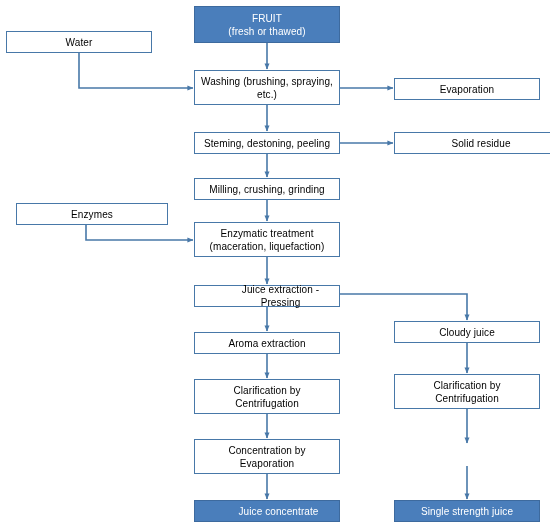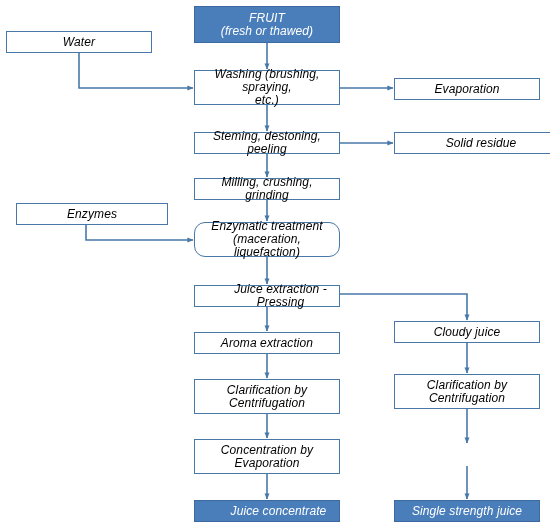--- a/index.html
+++ b/index.html
@@ -18,25 +18,24 @@
   .node {
     position: absolute;
     box-sizing: border-box;
     display: flex;
     align-items: center;
     justify-content: center;
     text-align: center;
     border: 1px solid #4878a8;
     background: #ffffff;
     color: #000000;
-    font-size: 12px;
+    font-size: 10px;
     line-height: 13px;
     letter-spacing: 0.1px;
     padding: 1px 4px;
-    font-style: italic;
   }
   .node.filled {
     background: #4a7ebb;
     border: 1px solid #3d6a9e;
     color: #ffffff;
   }
   .node .label {
     display: block;
     width: 100%;
   }
@@ -98,21 +97,21 @@
   </div>
   <div class="node" style="left: 394px; top: 132px; width: 174px; height: 22px; background: rgb(255, 255, 255); border-color: rgb(72, 120, 168); color: rgb(0, 0, 0);">
     <span class="label">Solid residue</span>
   </div>
   <div class="node" style="left: 194px; top: 178px; width: 146px; height: 22px; background: rgb(255, 255, 255); border-color: rgb(72, 120, 168); color: rgb(0, 0, 0);">
     <span class="label">Milling, crushing, grinding</span>
   </div>
   <div class="node" style="left: 16px; top: 203px; width: 152px; height: 22px; background: rgb(255, 255, 255); border-color: rgb(72, 120, 168); color: rgb(0, 0, 0);">
     <span class="label">Enzymes</span>
   </div>
-  <div class="node" style="left: 194px; top: 222px; width: 146px; height: 35px; background: rgb(255, 255, 255); border-color: rgb(72, 120, 168); color: rgb(0, 0, 0); border-radius: 11px;">
+  <div class="node" style="left: 194px; top: 222px; width: 146px; height: 35px; background: rgb(255, 255, 255); border-color: rgb(72, 120, 168); color: rgb(0, 0, 0);">
     <span class="label">Enzymatic treatment<br>(maceration, liquefaction)</span>
   </div>
   <div class="node" style="left: 194px; top: 285px; width: 146px; height: 22px; background: rgb(255, 255, 255); border-color: rgb(72, 120, 168); color: rgb(0, 0, 0); padding-left: 31px;">
     <span class="label">Juice extraction - Pressing</span>
   </div>
   <div class="node" style="left: 194px; top: 332px; width: 146px; height: 22px; background: rgb(255, 255, 255); border-color: rgb(72, 120, 168); color: rgb(0, 0, 0);">
     <span class="label">Aroma extraction</span>
   </div>
   <div class="node" style="left: 394px; top: 321px; width: 146px; height: 22px; background: rgb(255, 255, 255); border-color: rgb(72, 120, 168); color: rgb(0, 0, 0);">
     <span class="label">Cloudy juice</span>

